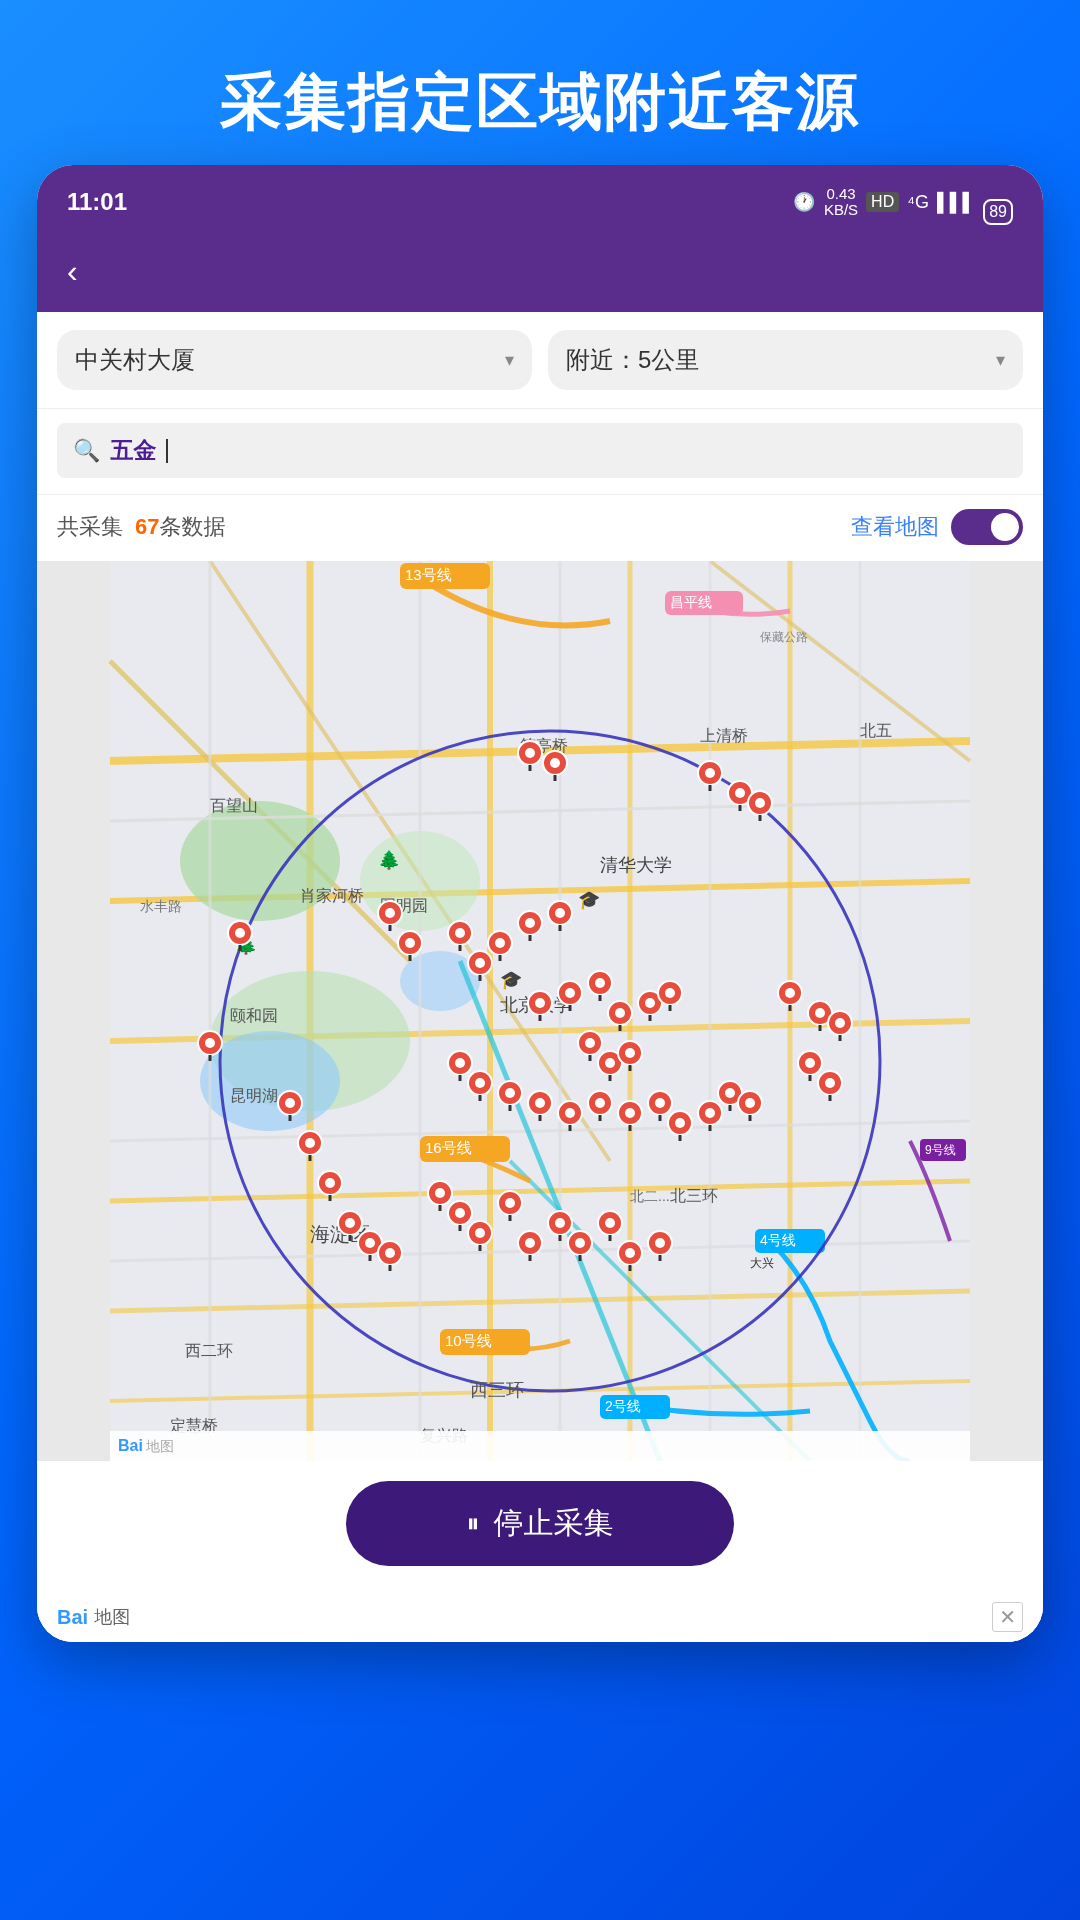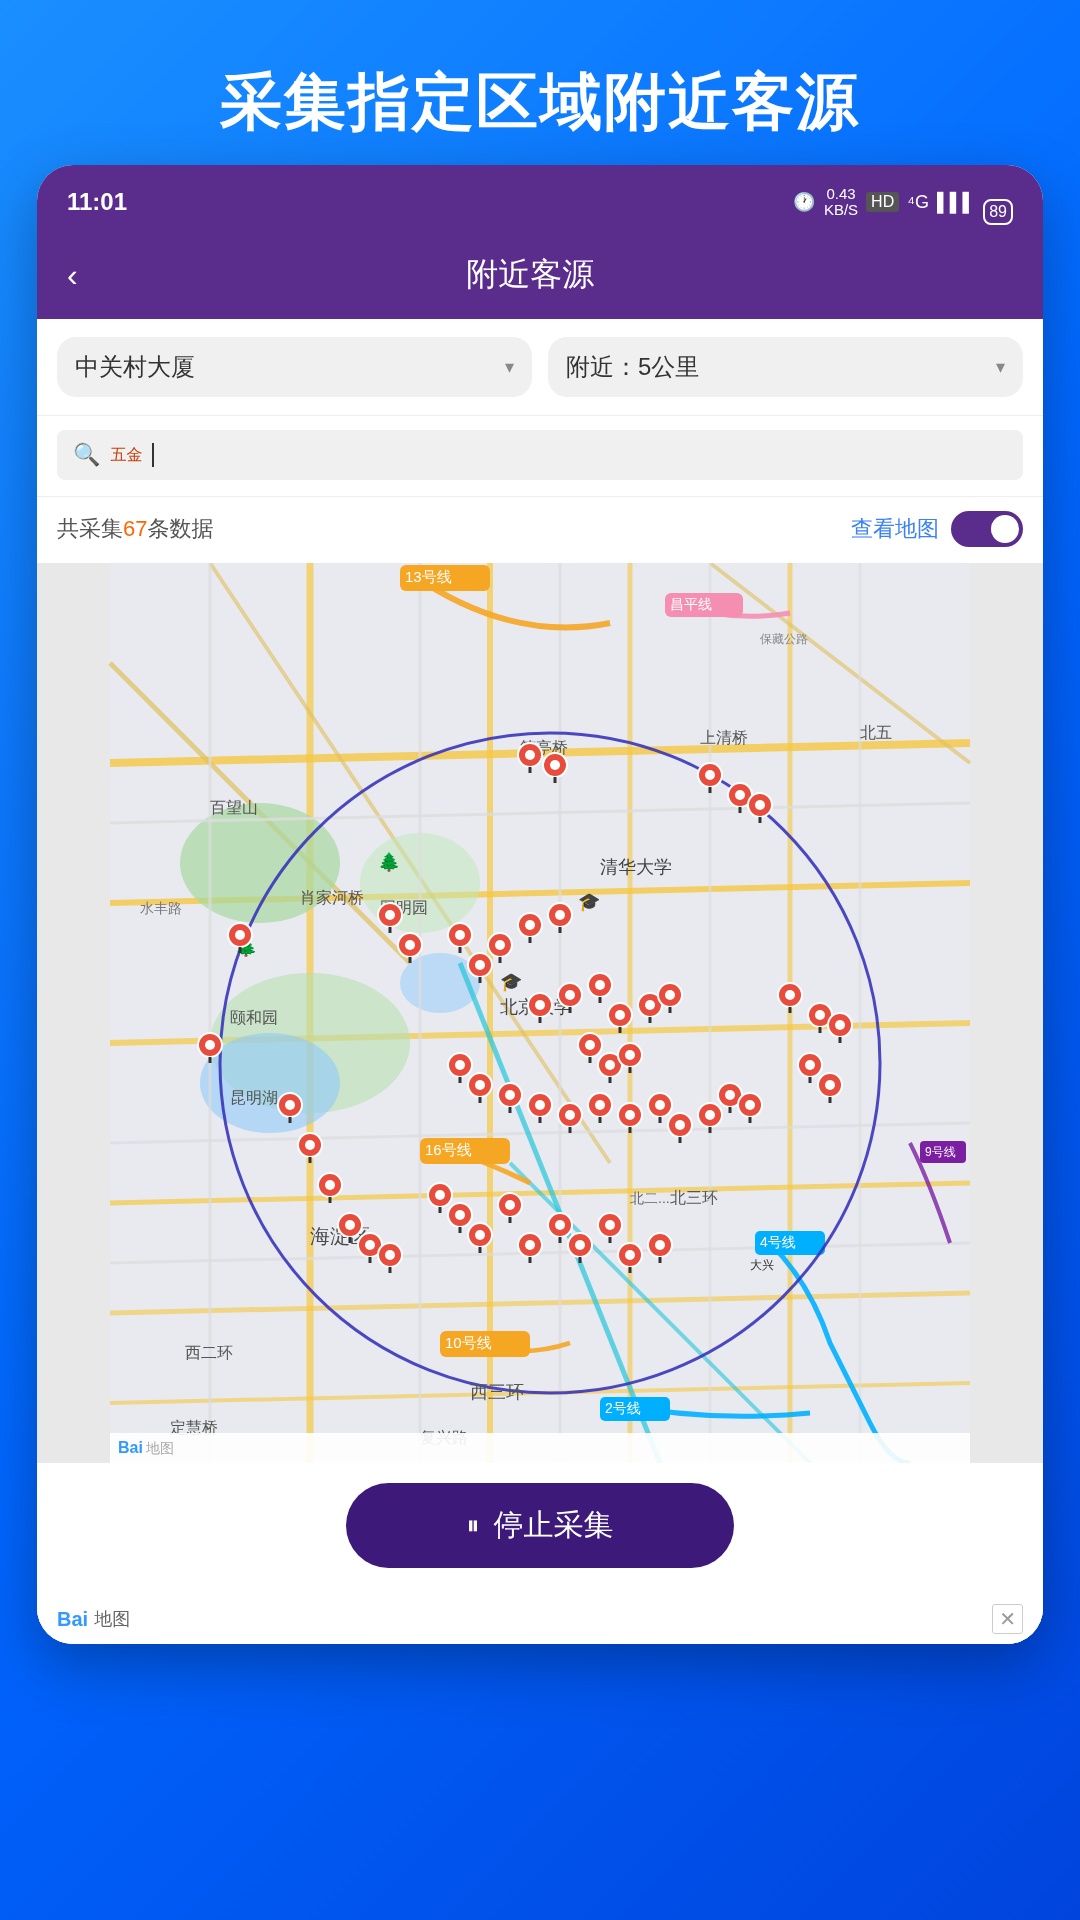--- a/index.html
+++ b/index.html
@@ -110,37 +110,37 @@
     }
     .search-input-wrap {
       background: #f0f0f0;
       border-radius: 8px;
       display: flex;
       align-items: center;
       padding: 12px 16px;
       gap: 10px;
     }
     .search-icon { font-size: 22px; color: #999; }
-    .search-text { font-size: 16px; color: #c2410c; }
+    .search-text { font-size: 23px; color: #4c1d95; font-weight: bold; }
     .cursor { display: inline-block; width: 2px; height: 24px; background: #333; vertical-align: middle; animation: blink 1s infinite; }
     @keyframes blink { 0%,100%{opacity:1} 50%{opacity:0} }
 
     
     .stats-row {
       background: white;
       display: flex;
       justify-content: space-between;
       align-items: center;
       padding: 14px 20px 16px;
       border-top: 1px solid #eee;
       font-size: 22px;
       color: #555;
     }
     .stats-count { }
-    .stats-count .highlight { color: #ff6600; font-weight: 400; }
+    .stats-count .highlight { color: #ff6600; font-weight: 700; margin-left: 12px; }
     .map-toggle-wrap { display: flex; align-items: center; gap: 12px; }
     .toggle-label { font-size: 22px; color: #3b82f6; }
     .toggle-switch {
       width: 72px;
       height: 36px;
       background: #5a2d8c;
       border-radius: 18px;
       position: relative;
       cursor: pointer;
     }
@@ -227,21 +227,20 @@
       <span class="speed">0.43<br>KB/S</span>
       <span style="background:#555;padding:1px 5px;border-radius:3px;font-size:16px;">HD</span>
       <span>⁴G</span>
       <span>▌▌▌</span>
       <span class="battery-box">89</span>
     </div>
   </div>
 
   <div class="nav-bar">
     <span class="nav-back">‹</span>
-    <span class="nav-title">附近客源</span>
   </div>
 
   <div class="content">
 
     <div class="filter-row">
       <div class="filter-select">
         <span>中关村大厦</span>
         <span class="chevron">▾</span>
       </div>
       <div class="filter-select">

